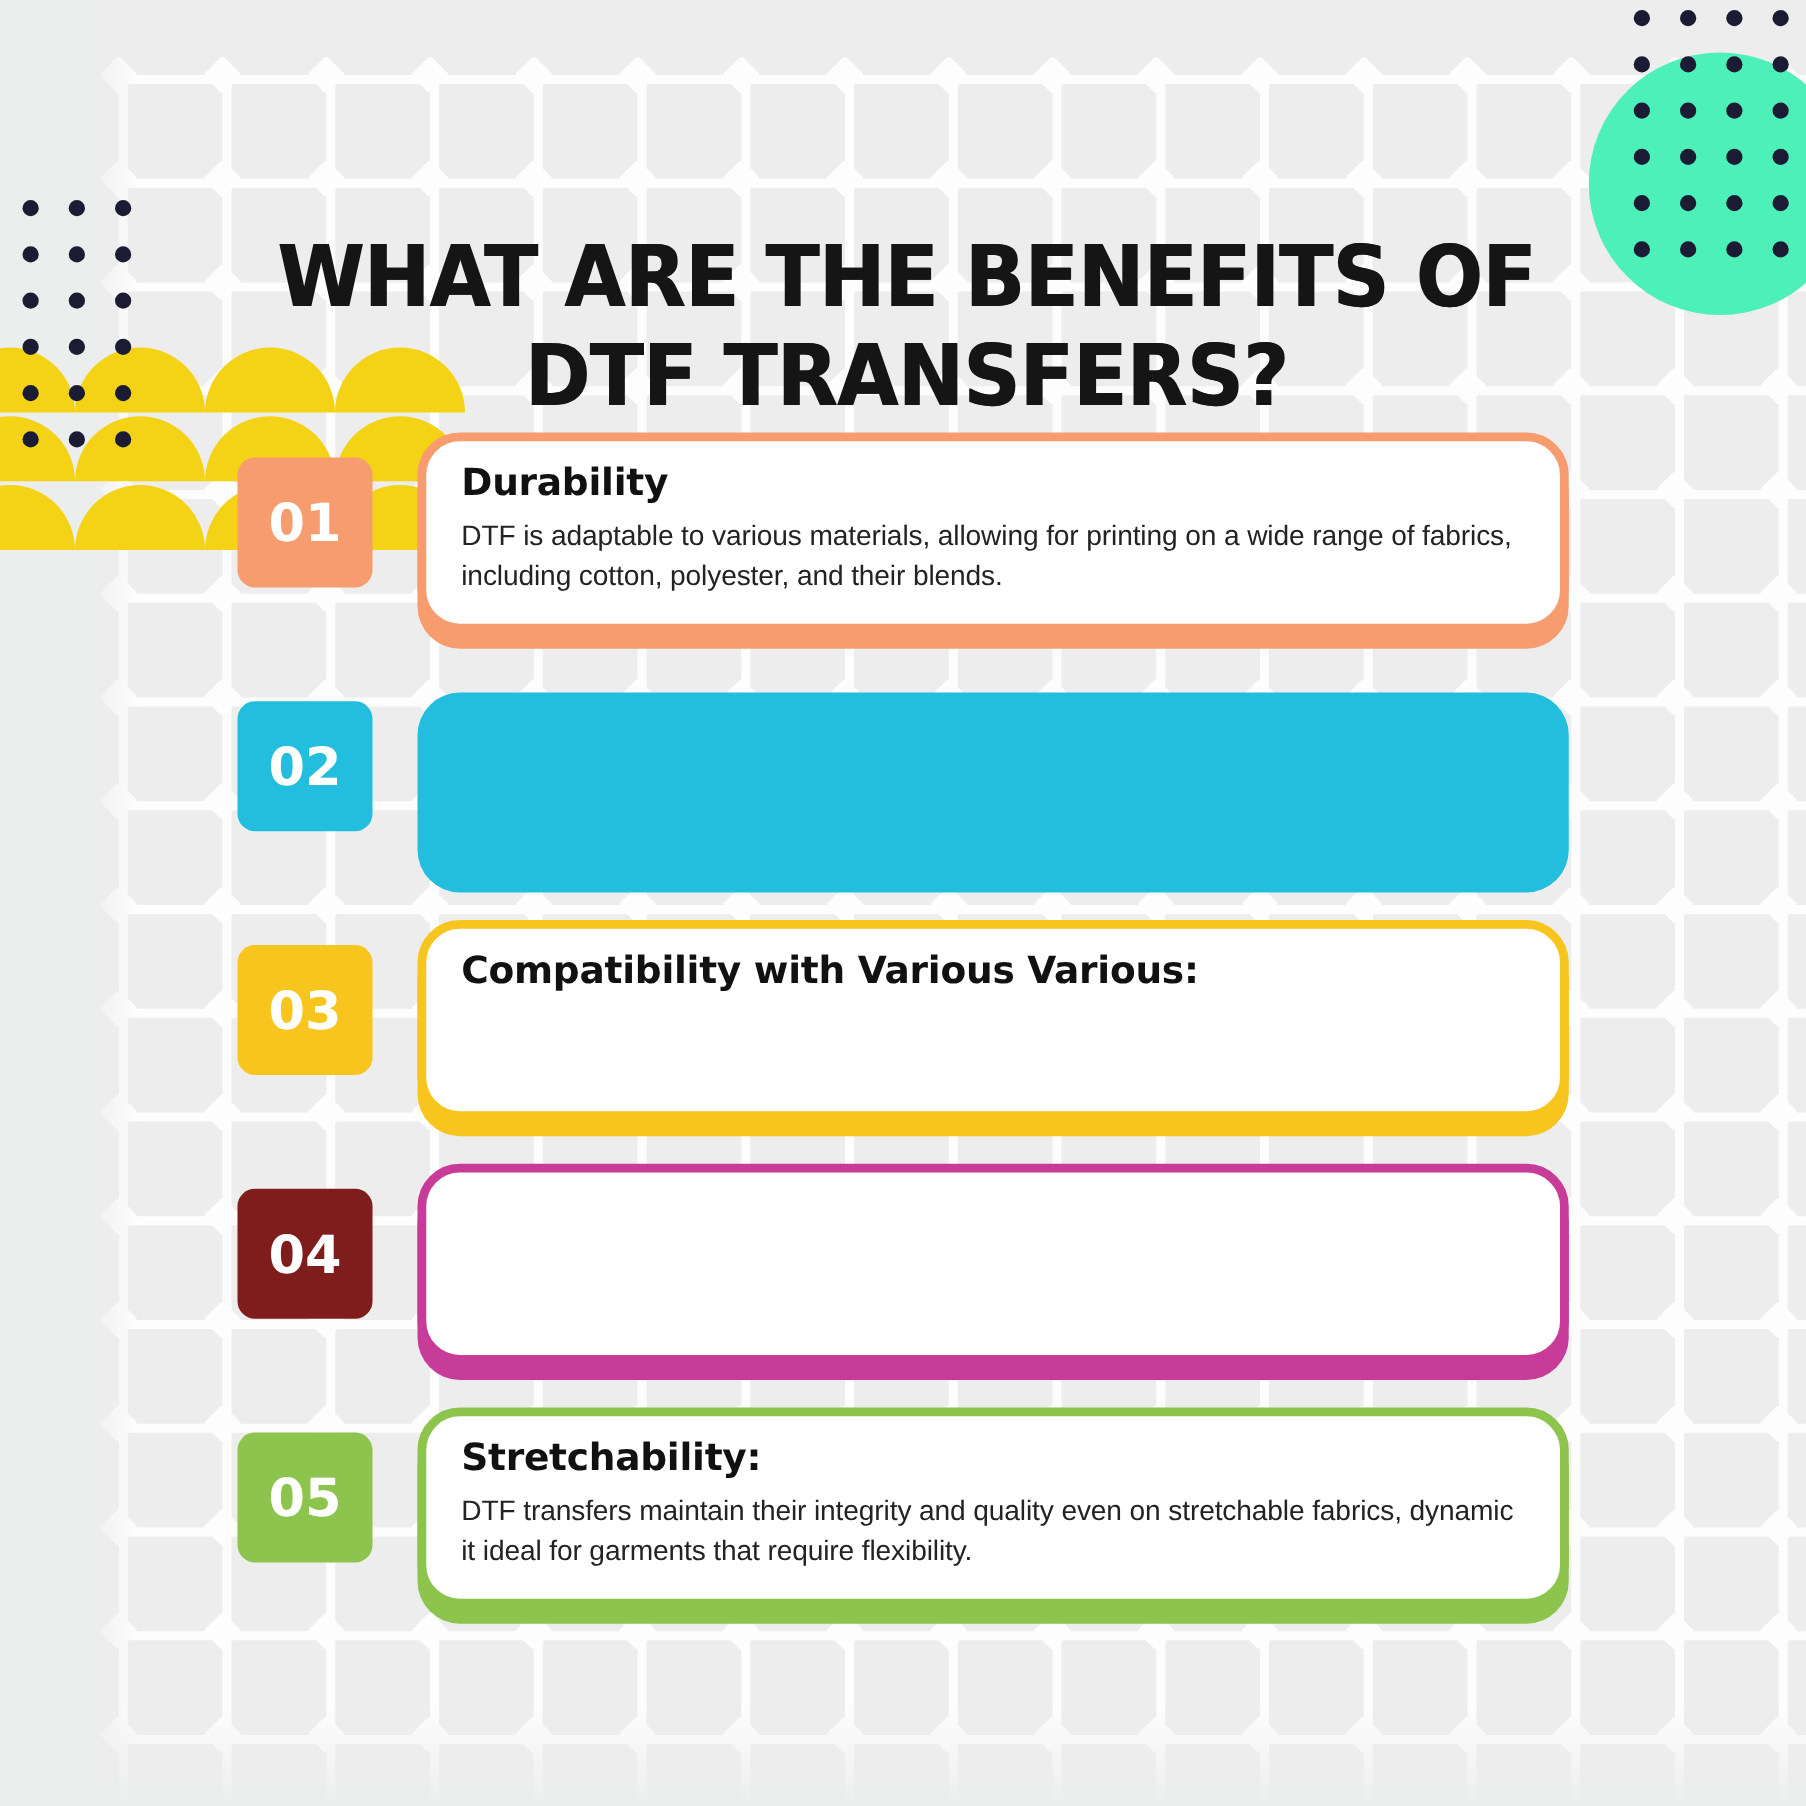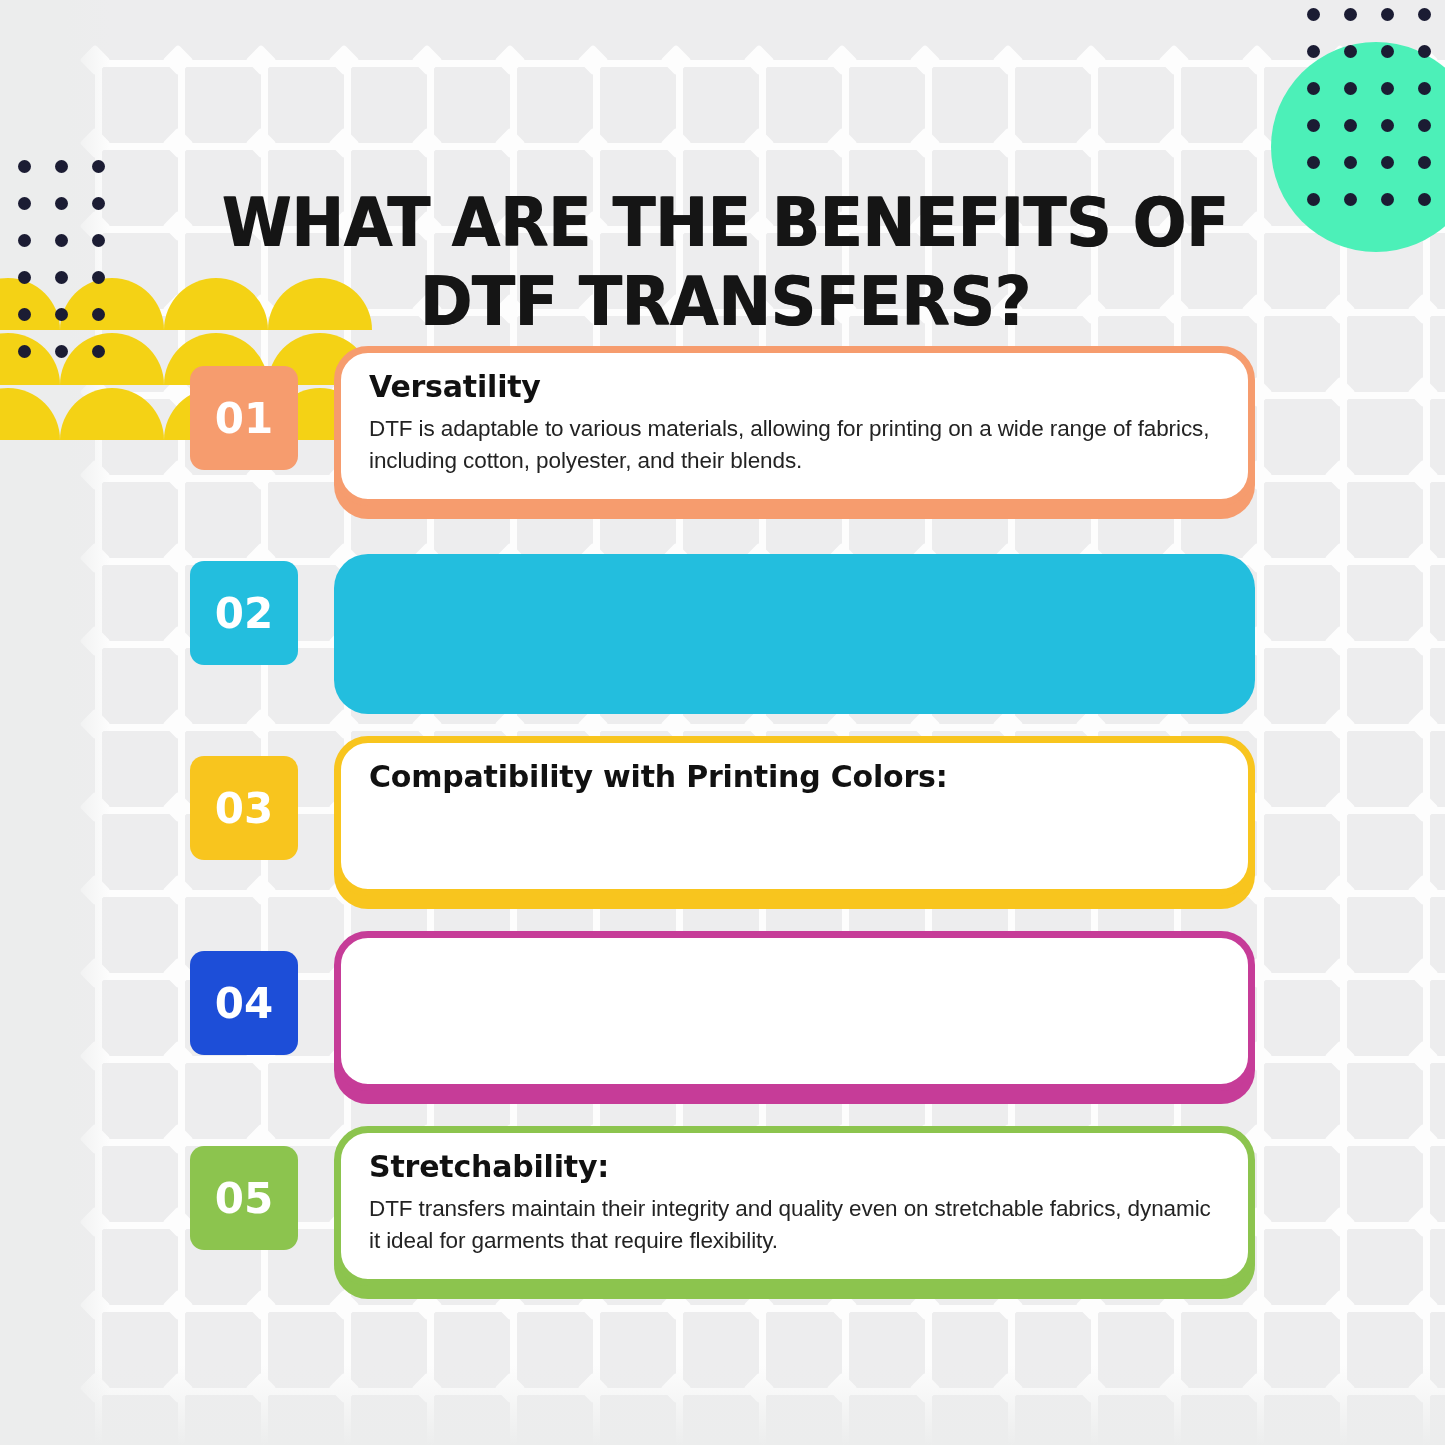--- a/index.html
+++ b/index.html
@@ -544,47 +544,47 @@
       <div class="dot" style="left: 55px; top: 185px; background: rgb(27, 28, 51);"></div>
       <div class="dot" style="left: 92px; top: 185px; background: rgb(27, 28, 51);"></div>
     </div>
 
   <h1 class="title">WHAT ARE THE BENEFITS OF DTF TRANSFERS?</h1>
 
   <div class="cards" id="cards">
       <div class="card-row">
         <div class="card-shell" style="background: rgb(246, 156, 110);"></div>
         <div class="card-inner" style="border-color: rgb(246, 156, 110);">
-          <div class="card-title">Versatility</div>
+          <div class="card-title">Durability</div>
           <div class="card-desc">DTF is adaptable to various materials, allowing for printing on a wide range of fabrics, including cotton, polyester, and their blends.</div>
         </div>
         <div class="badge" style="background: rgb(246, 156, 110);">
           <span>01</span>
         </div>
       </div>
       <div class="card-row">
         <div class="card-shell" style="background: rgb(35, 190, 222);"></div>
         <div class="badge" style="background: rgb(35, 190, 222);">
           <span>02</span>
         </div>
       </div>
       <div class="card-row">
         <div class="card-shell" style="background: rgb(248, 197, 30);"></div>
         <div class="card-inner" style="border-color: rgb(248, 197, 30);">
-          <div class="card-title">Compatibility with Printing Colors:</div>
+          <div class="card-title">Compatibility with Various Various:</div>
         </div>
         <div class="badge" style="background: rgb(248, 197, 30);">
           <span>03</span>
         </div>
       </div>
       <div class="card-row">
         <div class="card-shell" style="background: rgb(198, 60, 152);"></div>
         <div class="card-inner" style="border-color: rgb(198, 60, 152);">
         </div>
-        <div class="badge" style="background: #1d4ed8;">
+        <div class="badge" style="background: #7f1d1d;">
           <span>04</span>
         </div>
       </div>
       <div class="card-row">
         <div class="card-shell" style="background: rgb(140, 196, 78);"></div>
         <div class="card-inner" style="border-color: rgb(140, 196, 78);">
           <div class="card-title">Stretchability:</div>
           <div class="card-desc">DTF transfers maintain their integrity and quality even on stretchable fabrics, dynamic it ideal for garments that require flexibility.</div>
         </div>
         <div class="badge" style="background: rgb(140, 196, 78);">

